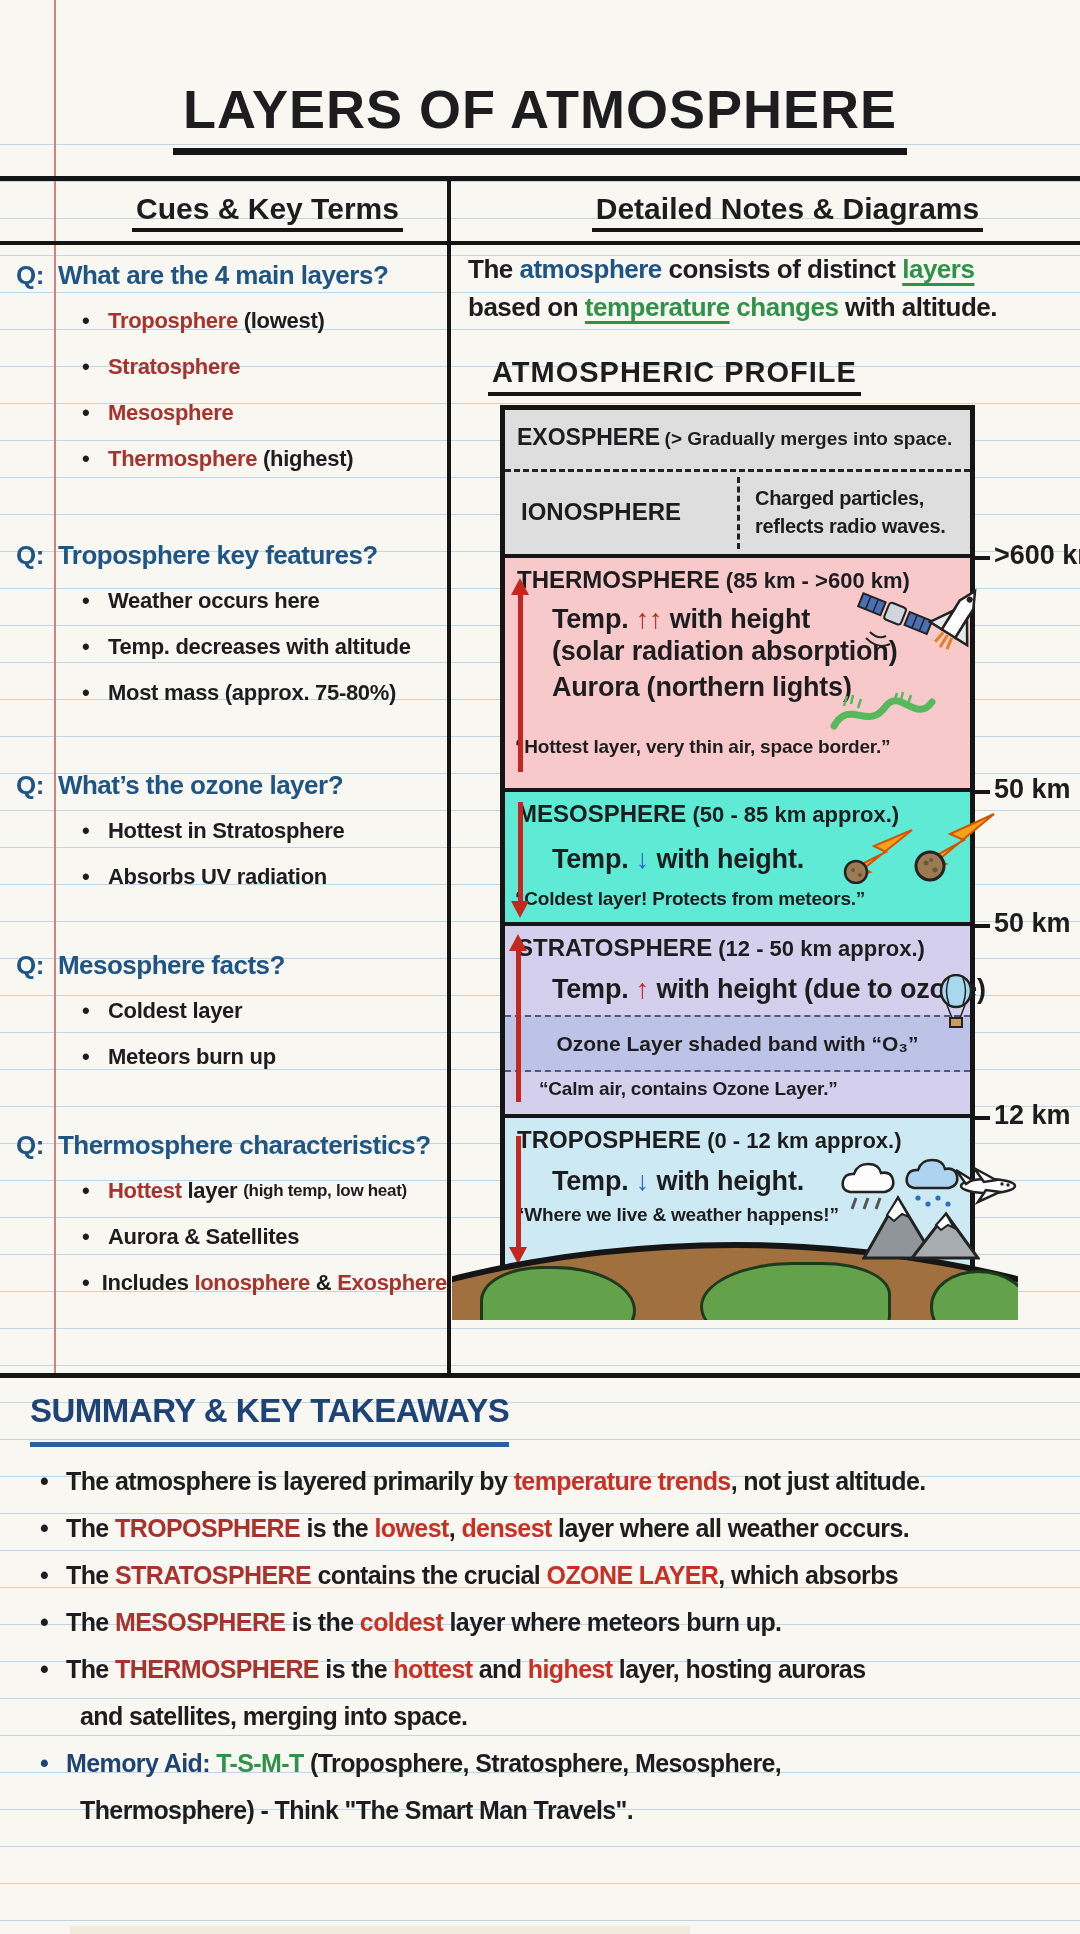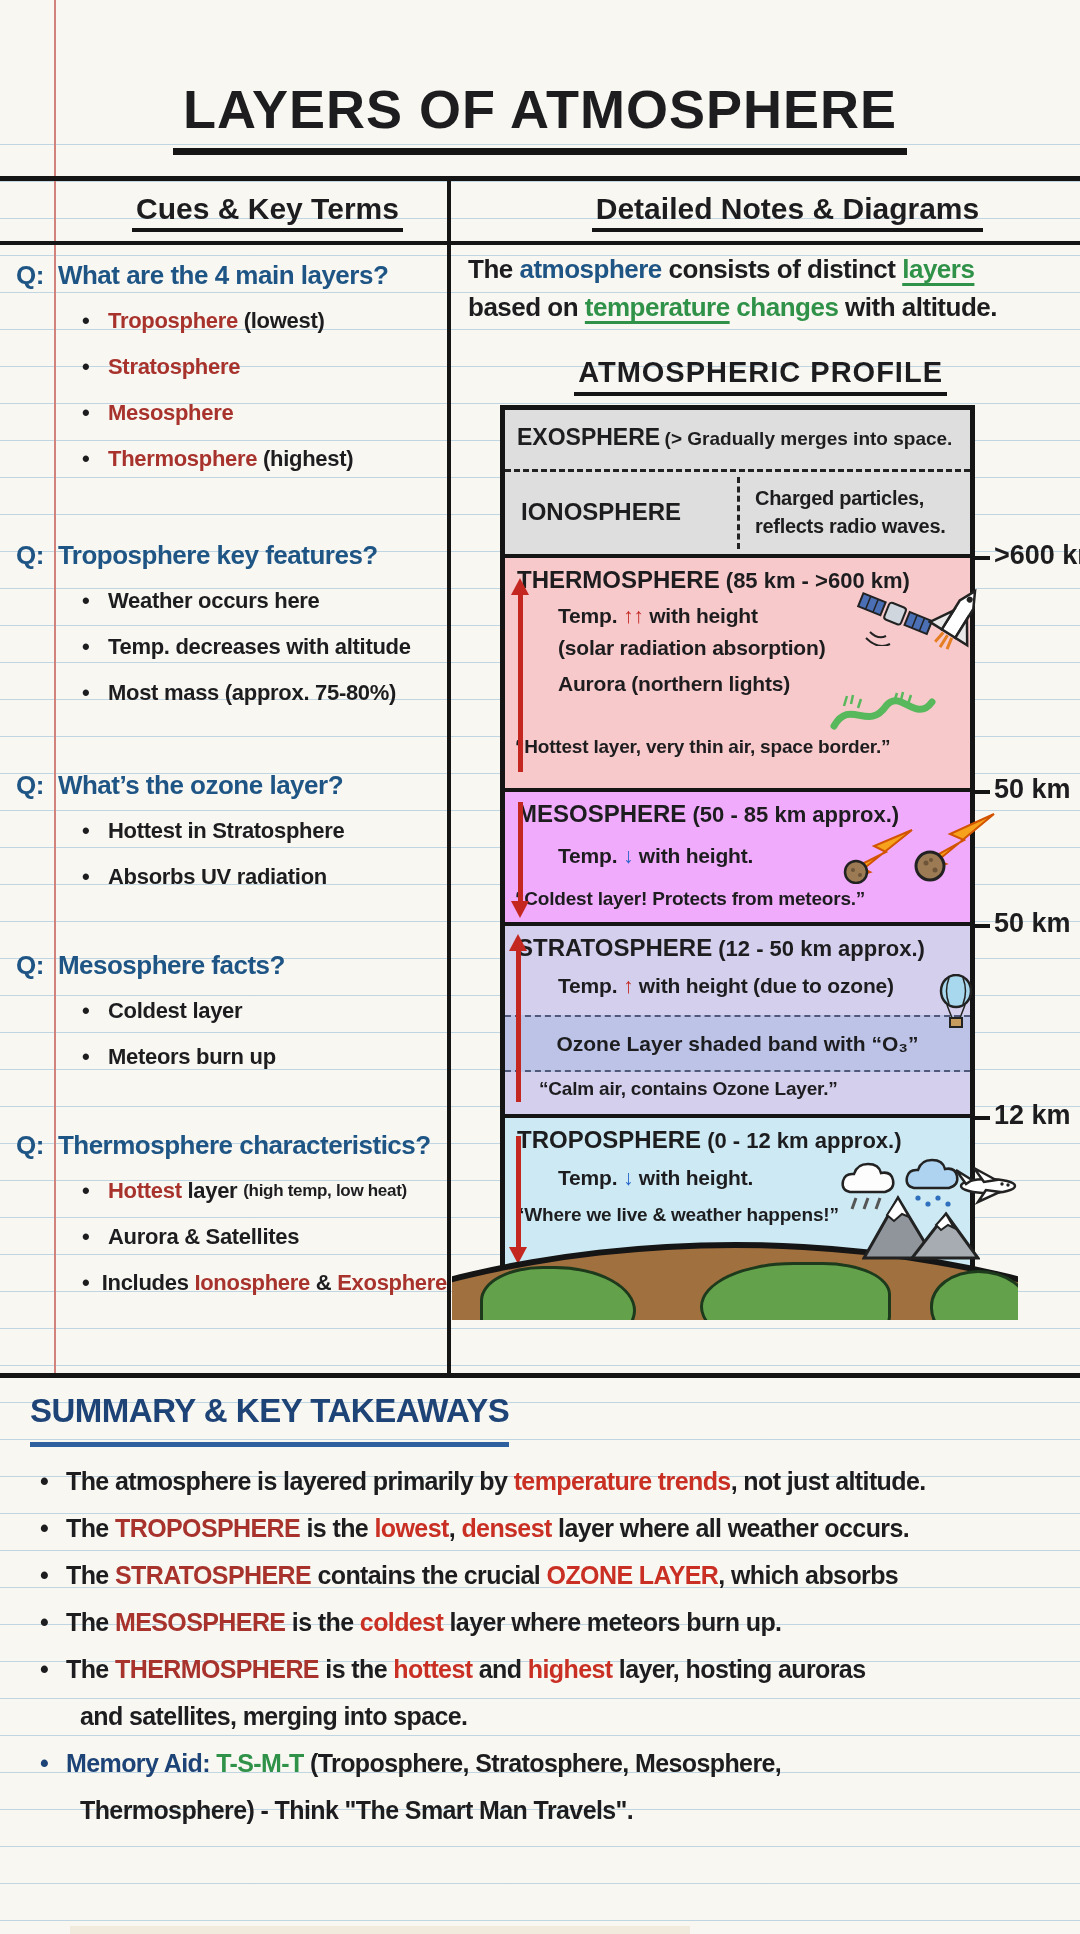--- a/index.html
+++ b/index.html
@@ -37,36 +37,36 @@
   .dot.blue{color:#1d4377;}
   .seg{white-space:pre;}
   .seg.ink{color:#1d1d1f}.seg.darkred{color:#a8322c}.seg.brightred{color:#c92f23}
   .seg.blue{color:#1e5585}.seg.navy{color:#1d4377}.seg.green{color:#2f9248}
   .seg.underline{text-decoration:underline;text-decoration-thickness:3px;text-underline-offset:5px;text-align:right;}
   .seg.small{font-size:17px}
   .seg.redarrow{color:#c3271f}.seg.bluearrow{color:#2563c9}
 
   
   .intro{position:absolute;left:468px;top:250px;font-size:26px;font-weight:700;letter-spacing:-.5px;line-height:38px;}
-  .profile-title{position:absolute;left:472px;width:475px;top:356px;text-align:right;}
+  .profile-title{position:absolute;left:488px;width:475px;top:356px;text-align:left;}
   .profile-title span{font-size:29px;font-weight:700;letter-spacing:1px;border-bottom:4px solid #151515;padding:0 4px 4px;}
 
   
   .diagram{position:absolute;left:500px;top:405px;width:475px;height:915px;border:5px solid #151515;box-sizing:border-box;}
   .band{position:relative;width:100%;box-sizing:border-box;}
   .band.exo{height:62px;background:#dedede;border-bottom:3px dashed #222;}
   .band.iono{height:86px;background:#dedede;border-bottom:4px solid #151515;}
   .band.thermo{height:234px;background:#f7c9cb;border-bottom:4px solid #151515;}
-  .band.meso{height:134px;background:#f0abfc;border-bottom:4px solid #151515;}
+  .band.meso{height:134px;background:#5eead4;border-bottom:4px solid #151515;}
   .band.strato{height:192px;background:#d3cfec;border-bottom:4px solid #151515;}
   .band.tropo{height:192px;background:#cdeaf4;}
   .bh{position:absolute;left:12px;white-space:nowrap;font-weight:700;}
   .bh .nm{font-size:24px;}
   .bh .rg{font-size:22px;}
-  .bl{position:absolute;left:53px;white-space:nowrap;font-size:21px;font-weight:700;letter-spacing:-.2px;}
+  .bl{position:absolute;left:47px;white-space:nowrap;font-size:27px;font-weight:700;letter-spacing:-.2px;}
   .bq{position:absolute;left:10px;white-space:nowrap;font-size:19px;font-weight:700;letter-spacing:-.2px;}
   .iono-label{position:absolute;left:16px;top:26px;font-size:24px;font-weight:700;}
   .iono-divider{position:absolute;left:232px;top:5px;bottom:5px;width:0;border-left:3px dashed #222;}
   .iono-desc{position:absolute;left:250px;top:12px;font-size:20px;font-weight:700;letter-spacing:-.3px;line-height:28px;}
   .exo-line{position:absolute;left:12px;top:14px;white-space:nowrap;}
   .exo-line .nm{font-size:23px;font-weight:700;}
   .exo-line .ds{font-size:19px;font-weight:700;}
   .ozone{position:absolute;left:0;right:0;top:89px;height:57px;background:#bcc3e6;
          border-top:2px dashed #4f5878;border-bottom:2px dashed #4f5878;box-sizing:border-box;
          display:flex;align-items:center;justify-content:center;font-size:21px;font-weight:700;}

